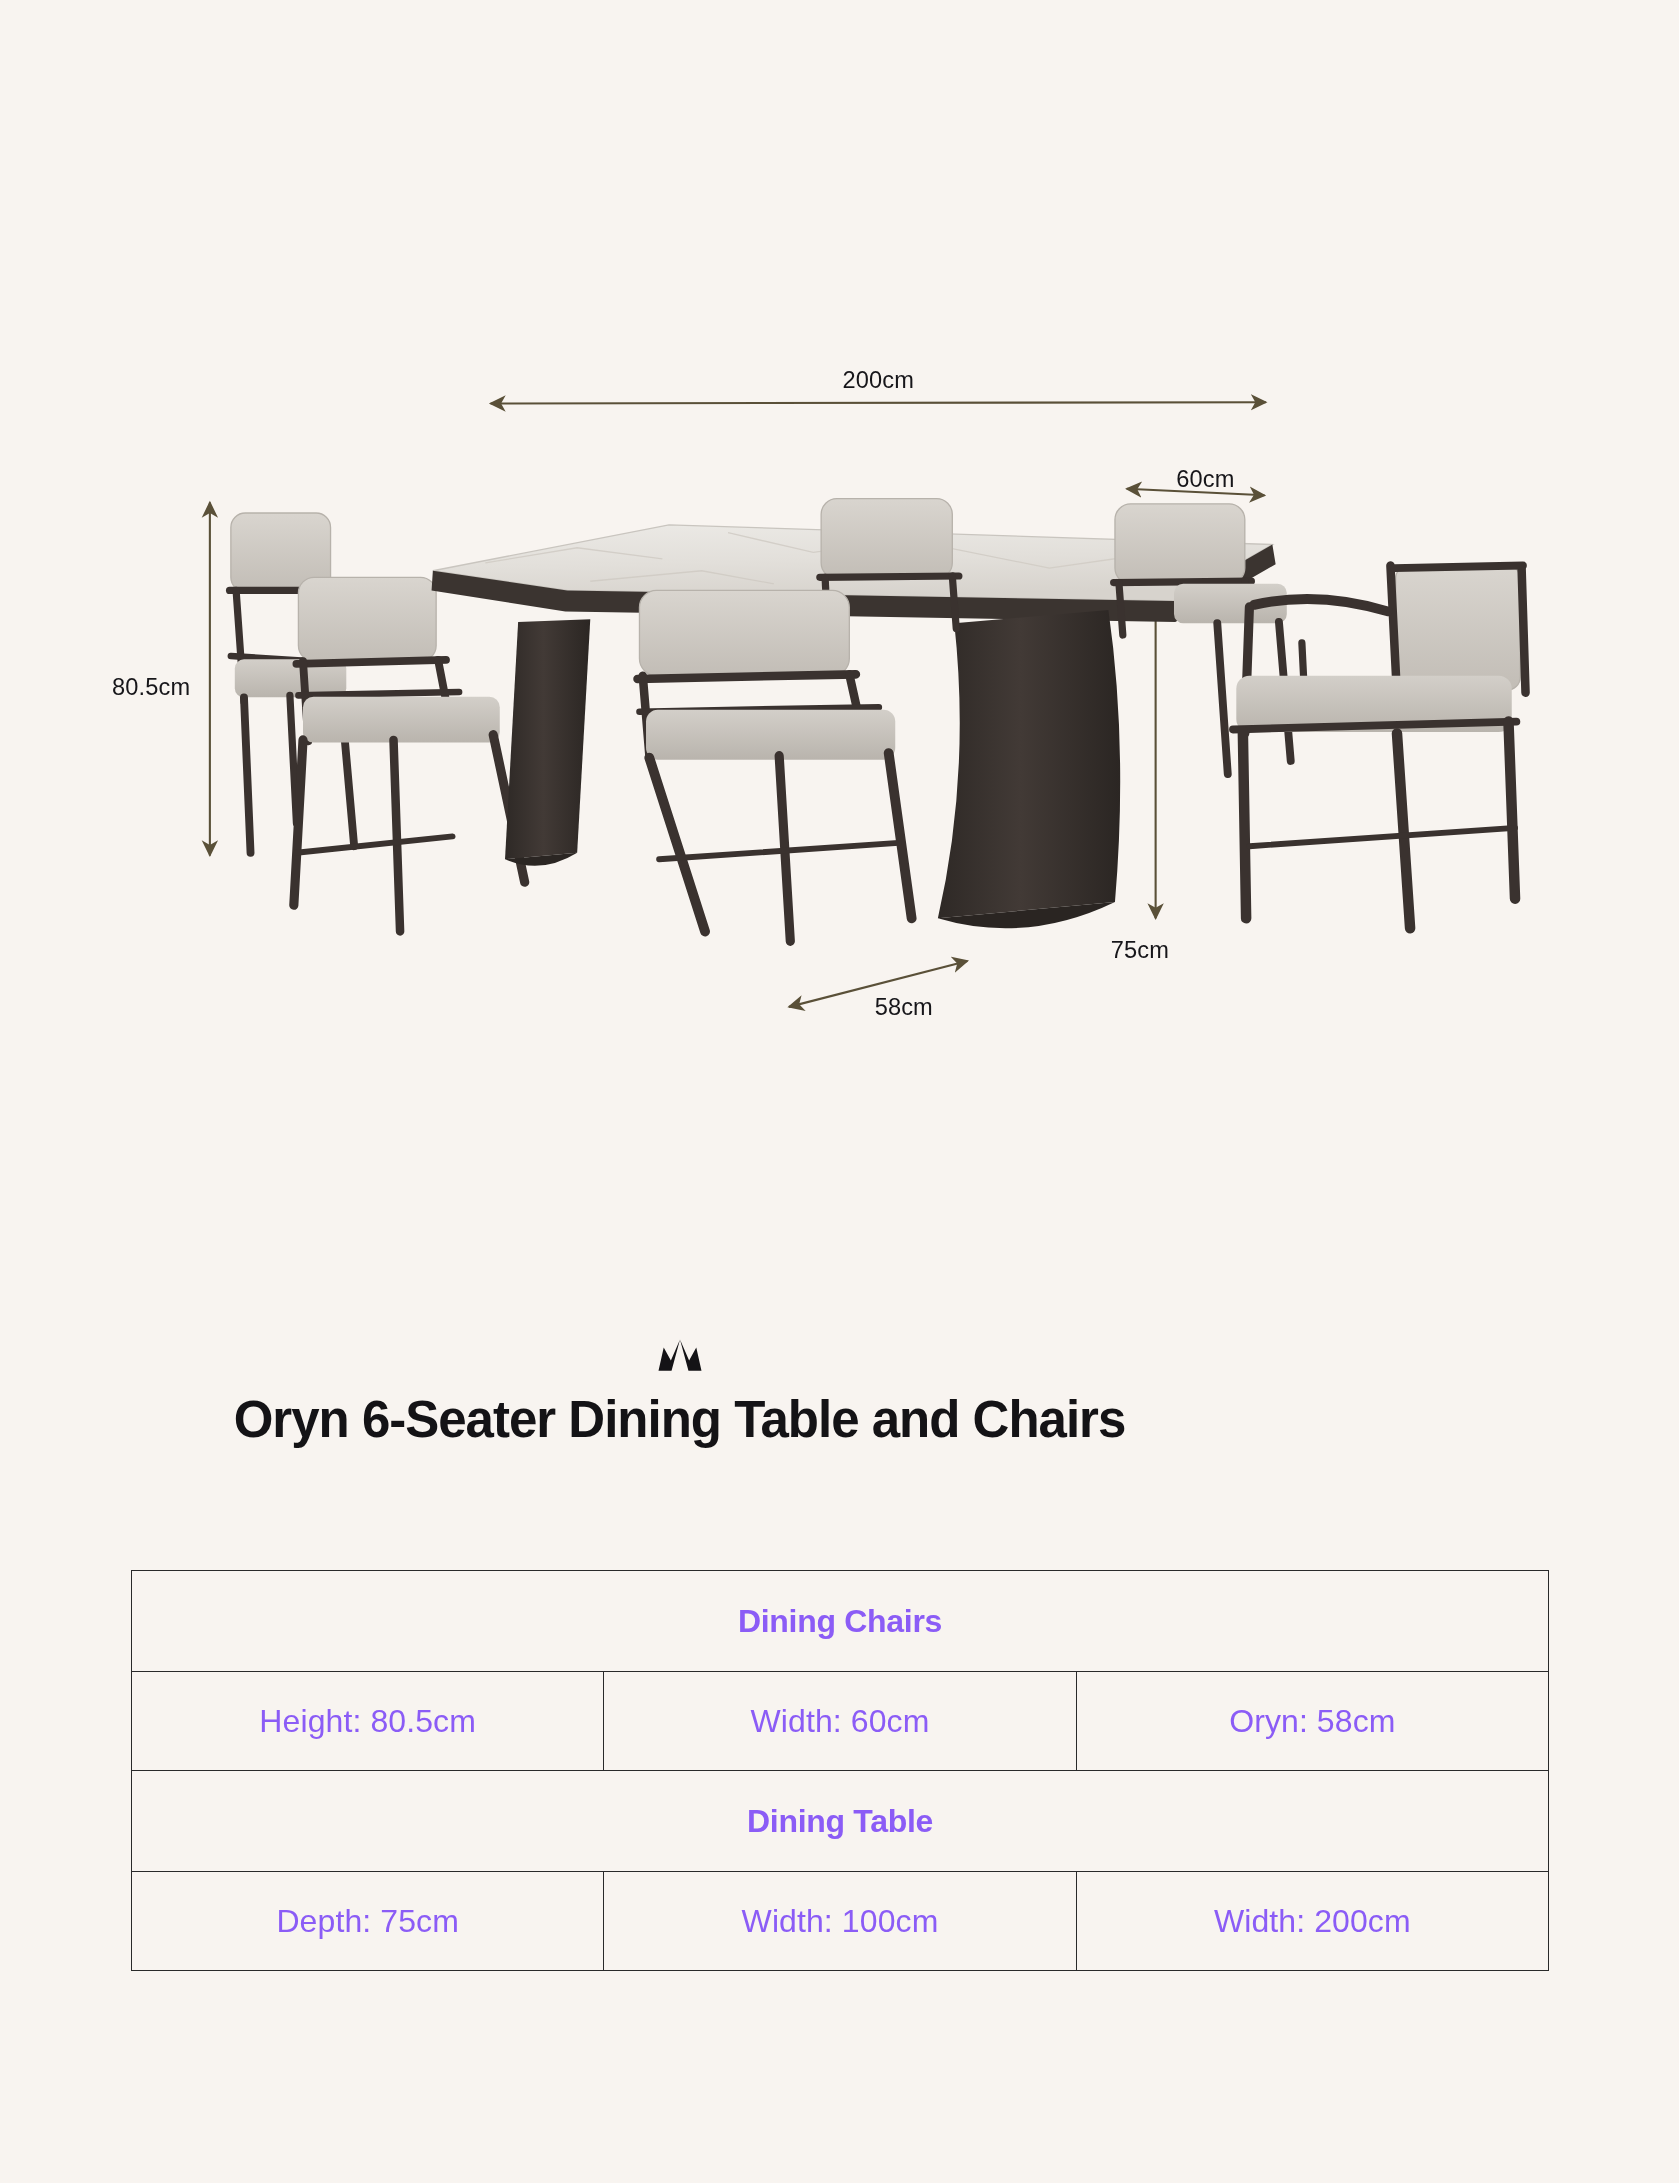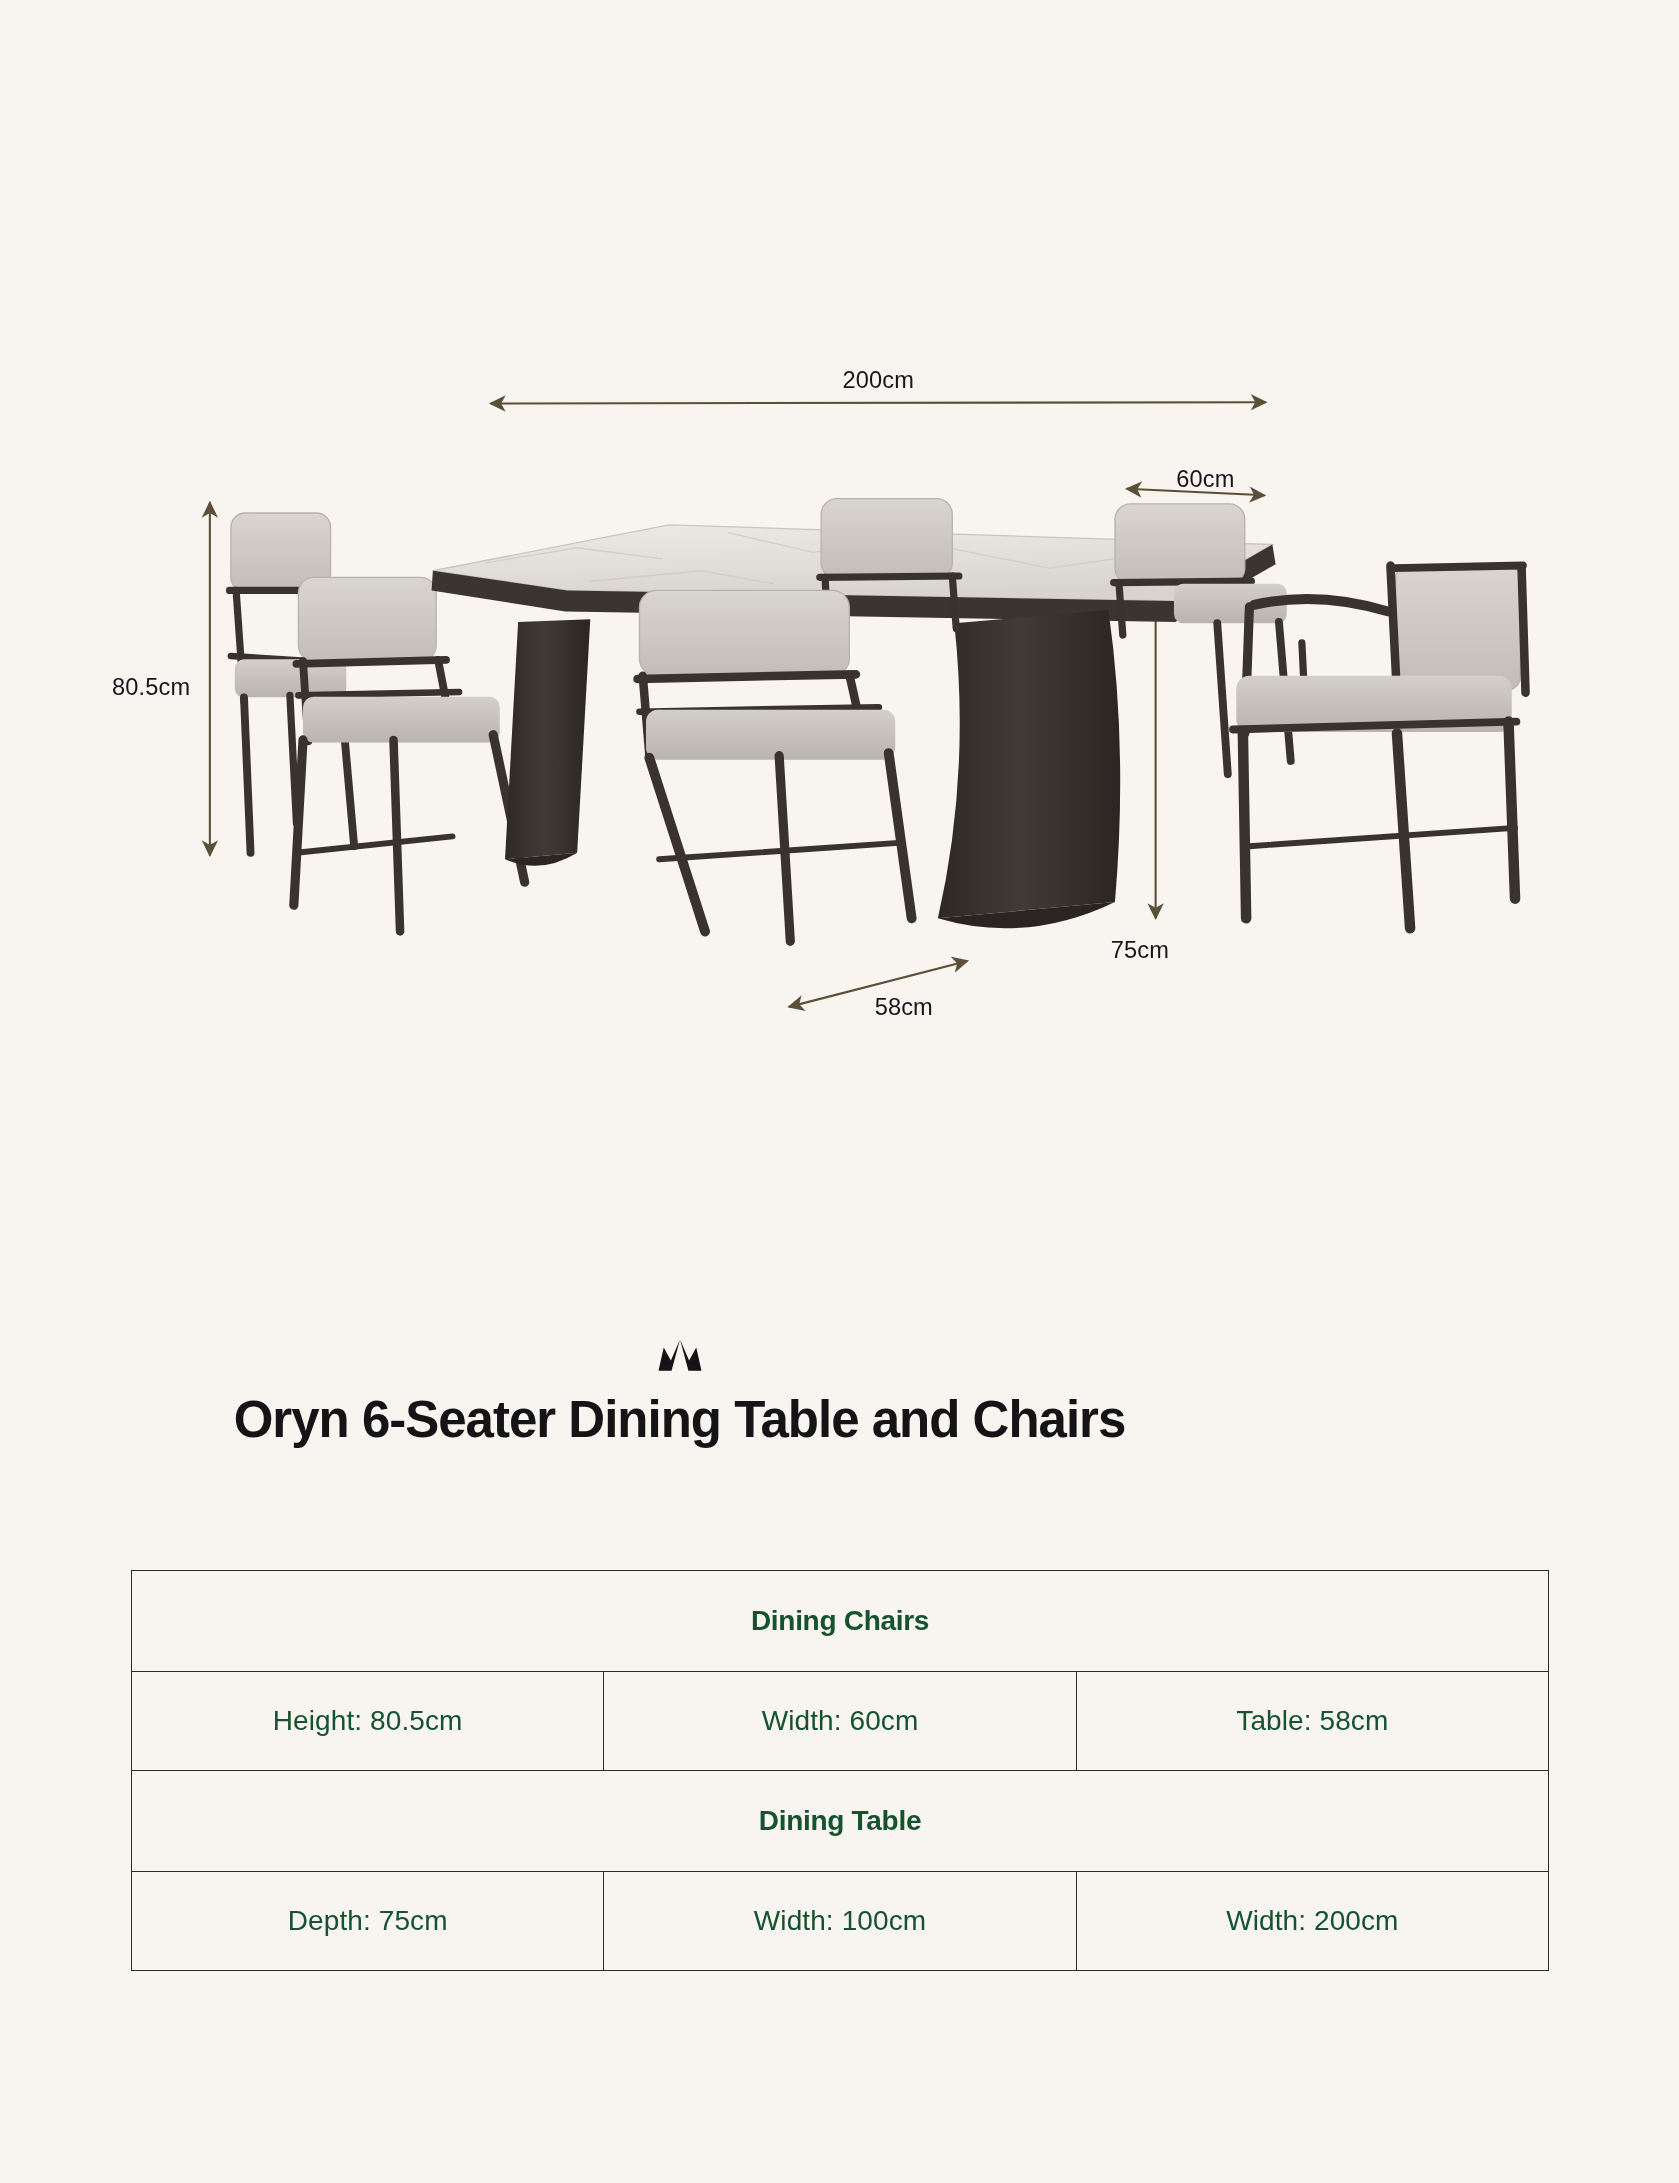--- a/index.html
+++ b/index.html
@@ -66,22 +66,22 @@
   }
   table.spec {
     border-collapse: collapse;
     width: 100%;
     table-layout: fixed;
   }
   table.spec td {
     border: 1.3px solid #2a2a2a;
     text-align: center;
     vertical-align: middle;
-    font-size: 28px;
-    color: #14532d;
+    font-size: 32px;
+    color: #8b5cf6;
     padding: 0;
   }
   td.section-head {
     height: 100px;
     font-weight: bold;
     font-size: 30px;
     letter-spacing: -0.3px;
   }
   td.data-cell {
     height: 98px;
@@ -255,21 +255,21 @@
 
 <div id="spec-table-wrap">
   <table class="spec">
     <tbody>
       <tr>
         <td class="section-head" colspan="3">Dining Chairs</td>
       </tr>
       <tr>
         <td class="data-cell">Height: 80.5cm</td>
         <td class="data-cell">Width: 60cm</td>
-        <td class="data-cell">Table: 58cm</td>
+        <td class="data-cell">Oryn: 58cm</td>
       </tr>
       <tr>
         <td class="section-head" colspan="3">Dining Table</td>
       </tr>
       <tr>
         <td class="data-cell">Depth: 75cm</td>
         <td class="data-cell">Width: 100cm</td>
         <td class="data-cell">Width: 200cm</td>
       </tr>
     </tbody>

